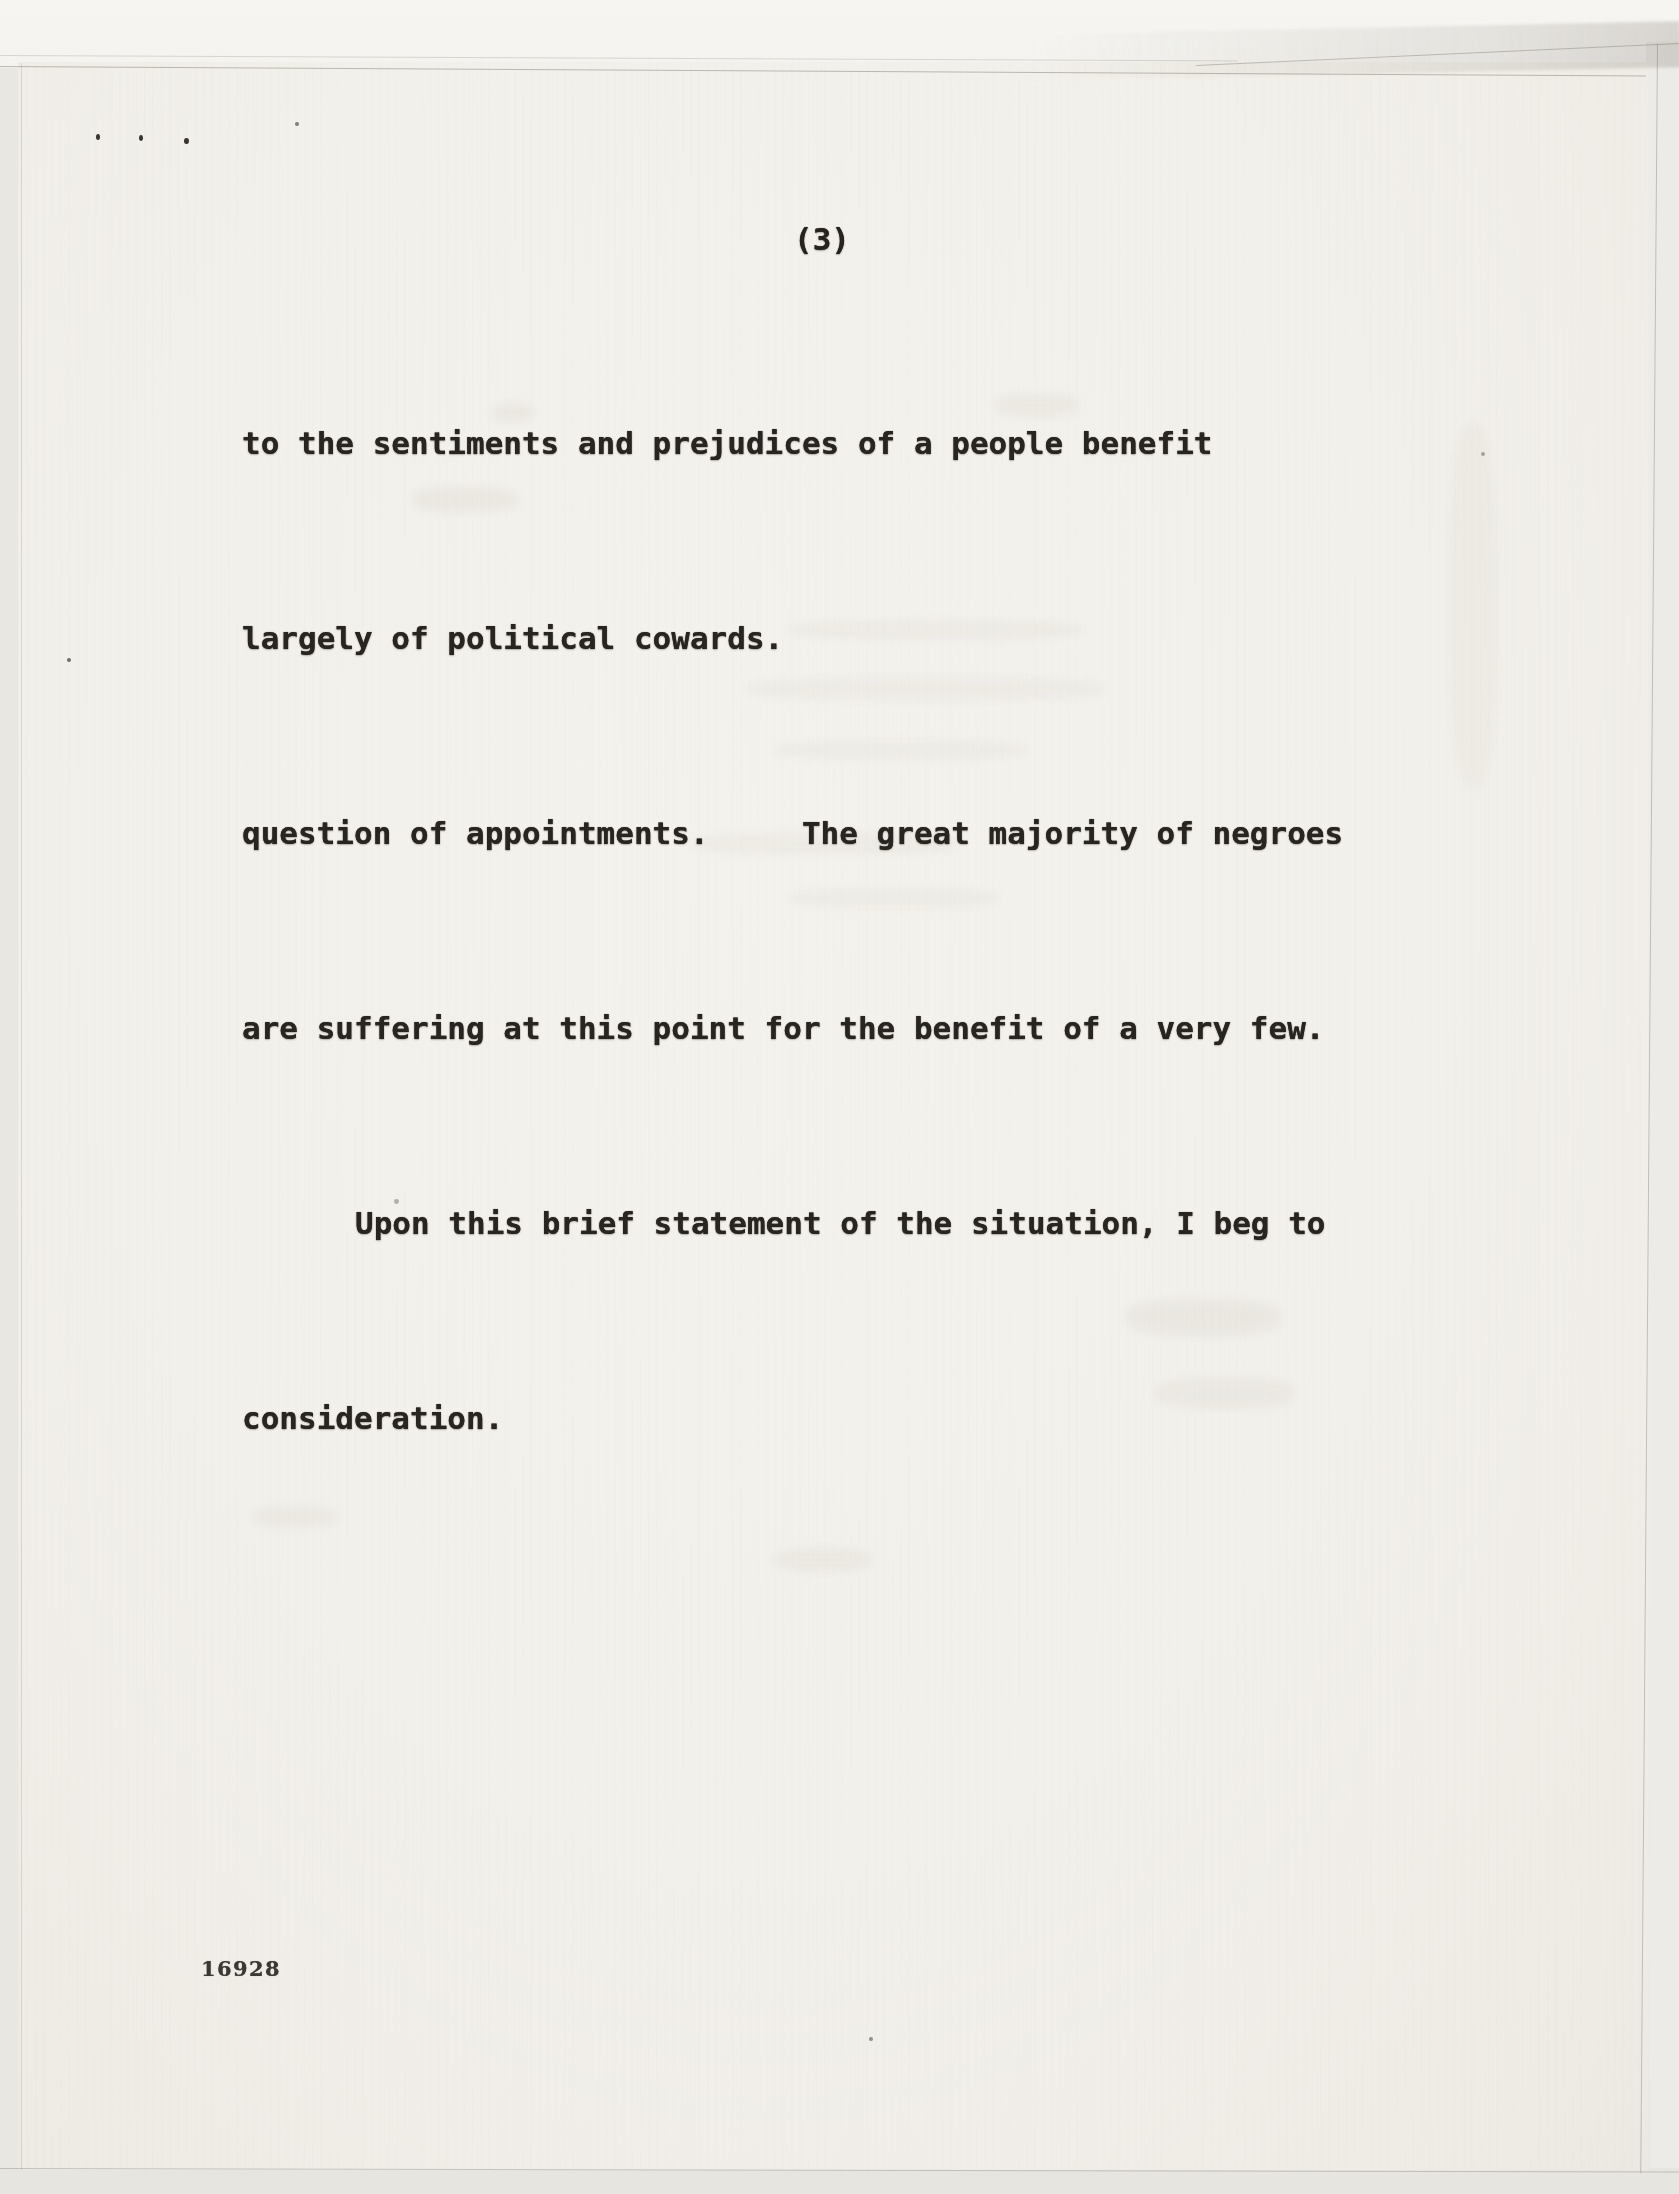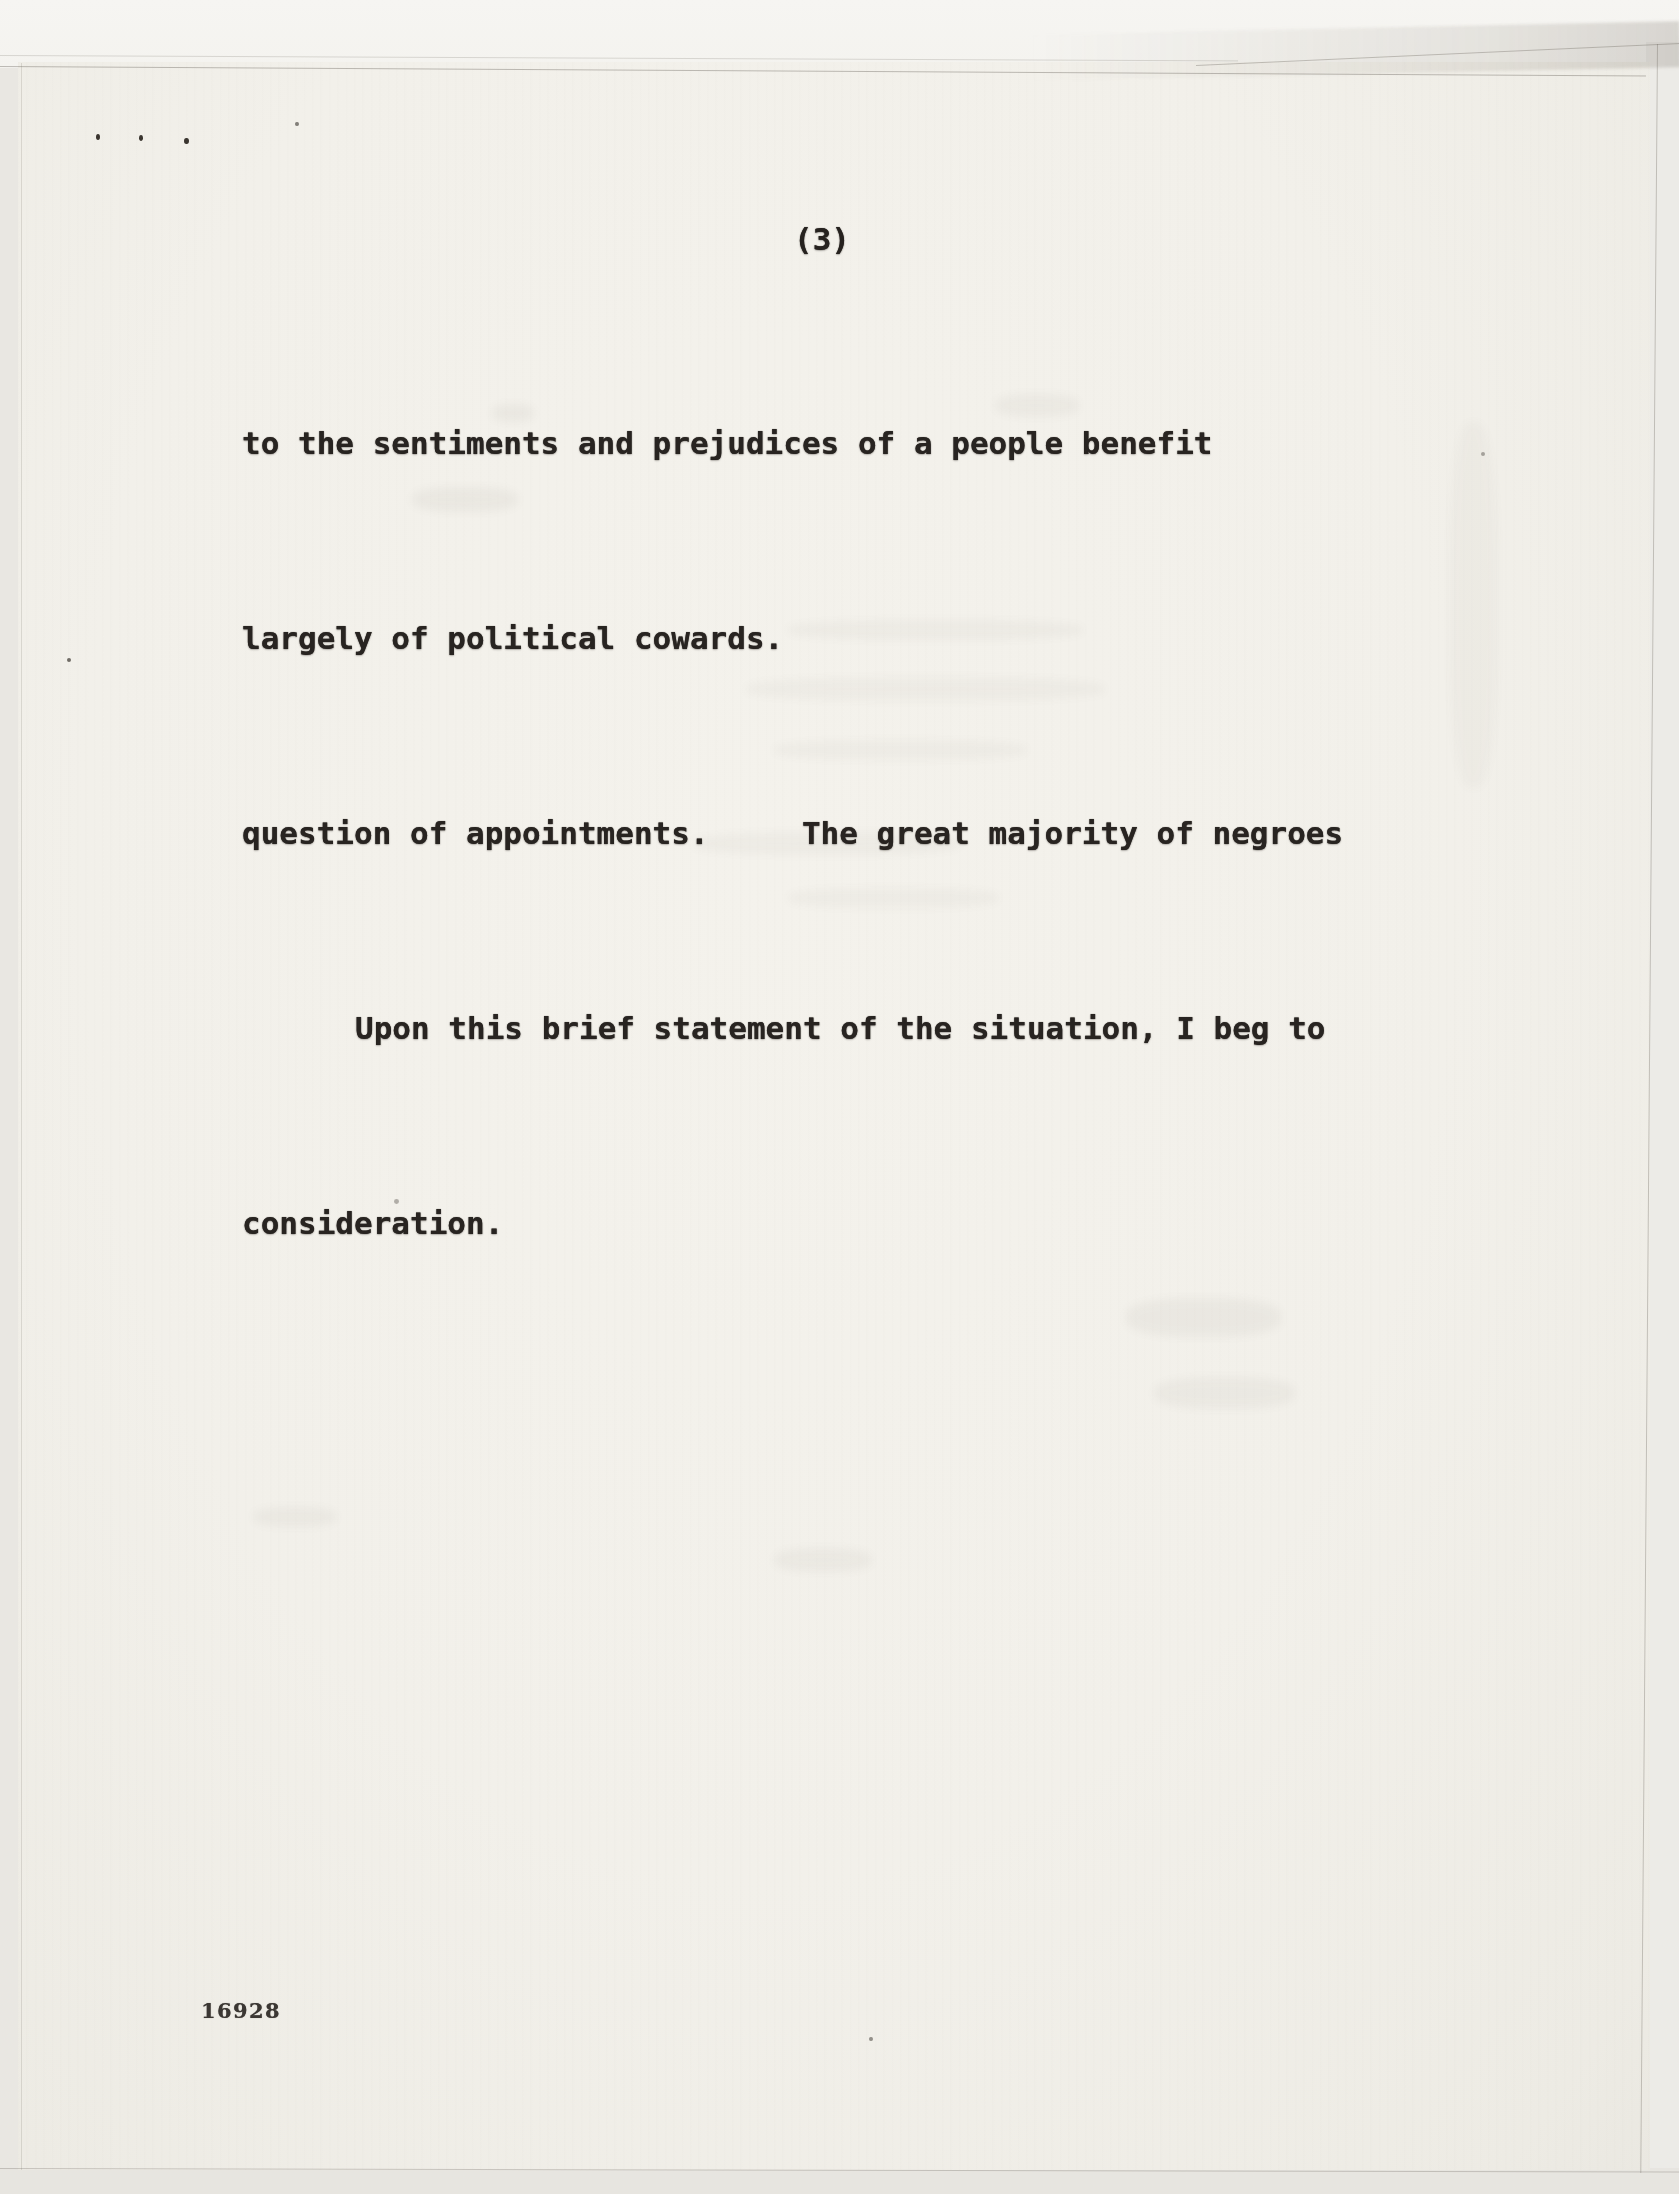--- a/index.html
+++ b/index.html
@@ -84,21 +84,21 @@
   }
   .text-block {
     position: absolute; left: 242px; top: 281px; width: 1196px;
     font-size: 31px; line-height: 65px; font-weight: 700;
     color: #282421; white-space: pre;
     text-shadow: 0 0 0.8px rgba(38,33,29,0.88), 0 0.7px 1.8px rgba(38,33,29,0.28);
   }
   .line { white-space: pre; }
   .line.indent { text-indent: 113px; }
   .serial {
-    position: absolute; left: 201px; top: 2000px;
+    position: absolute; left: 201px; top: 1958px;
     font-family: "DejaVu Serif", serif;
     font-size: 21px; line-height: 1; font-weight: 700;
     letter-spacing: 1.4px; color: #3b3733;
     text-shadow: 0 0 0.7px rgba(55,50,45,0.7);
   }
   
   .ghost {
     position: absolute; background: #6a635a; border-radius: 40%;
     filter: blur(4.2px);
   }
@@ -148,20 +148,21 @@
   <div class="speck" style="left:1481px; top:452px; width:4.2px; height:4.2px; opacity:.4;"></div>
   <div class="speck" style="left:394px; top:1199px; width:4.9px; height:4.9px; opacity:.35;"></div>
   <div class="speck" style="left:869px; top:2037px; width:3.5px; height:4.2px; opacity:.5;"></div>
 
   <div class="page-number">(3)</div>
 
   <div class="text-block">
     <div class="line">to the sentiments and prejudices of a people benefit</div>
     <div class="line">largely of political cowards.</div>
     <div class="line">question of appointments.     The great majority of negroes</div>
+    <div class="line">are suffering at this point for the benefit of a very few.</div>
     <div class="line indent">Upon this brief statement of the situation, I beg to</div>
     <div class="line">consideration.</div>
     
     
     
     
     
     
     
     

